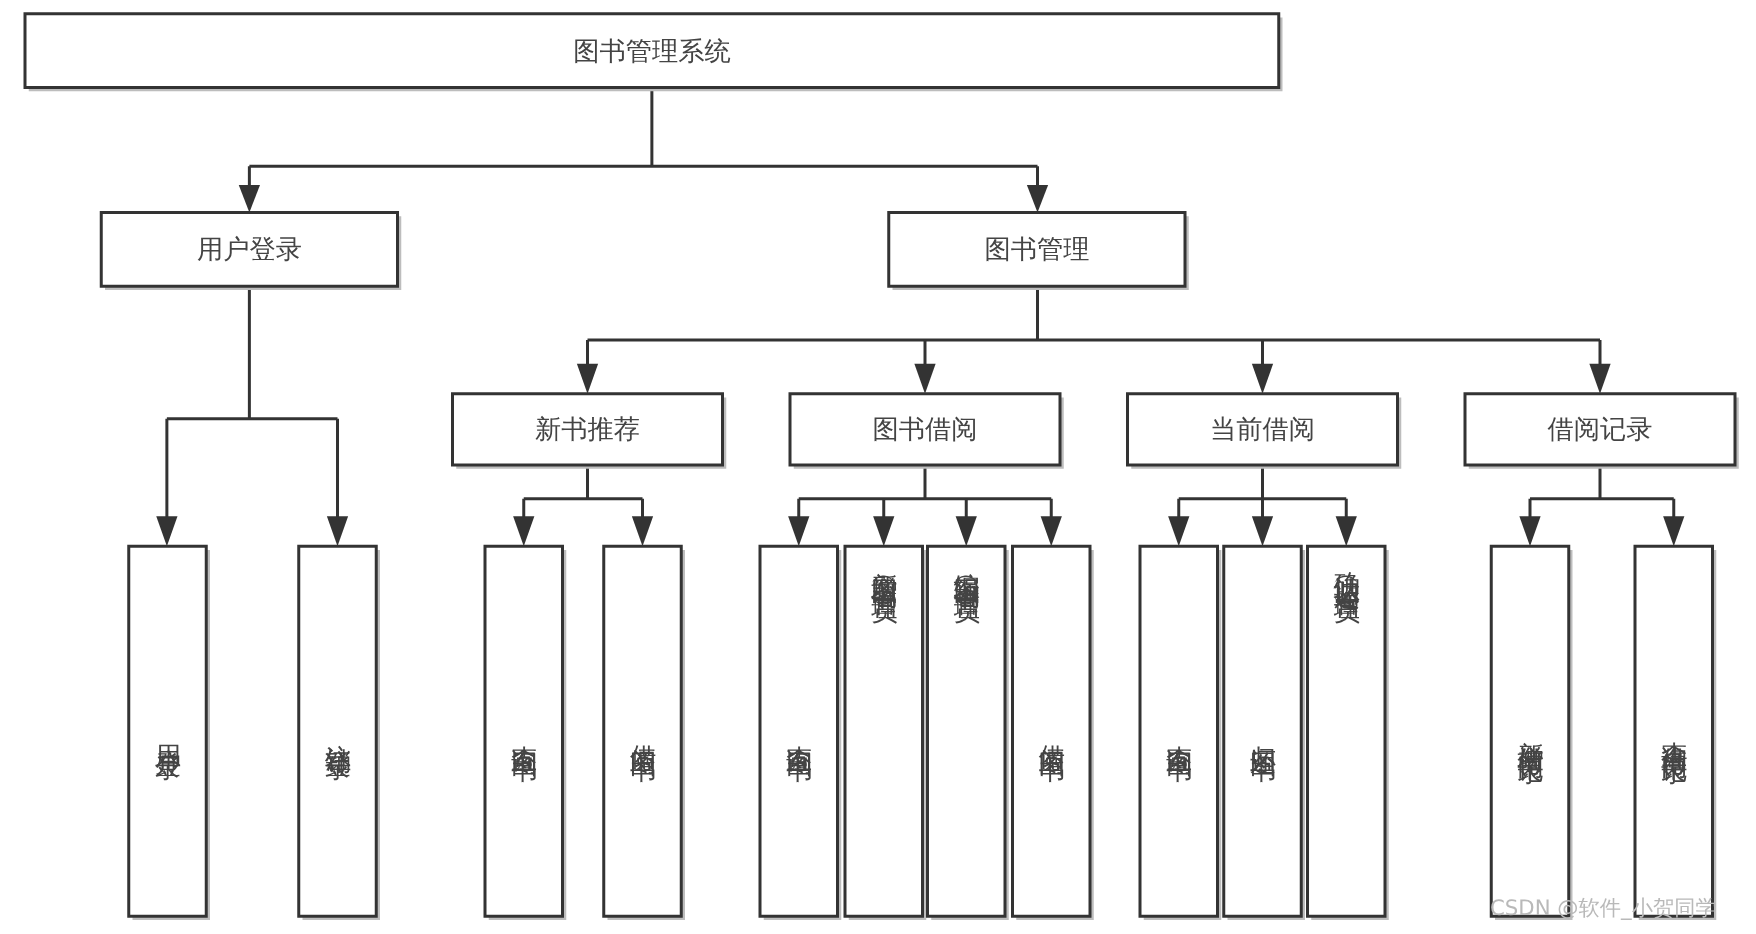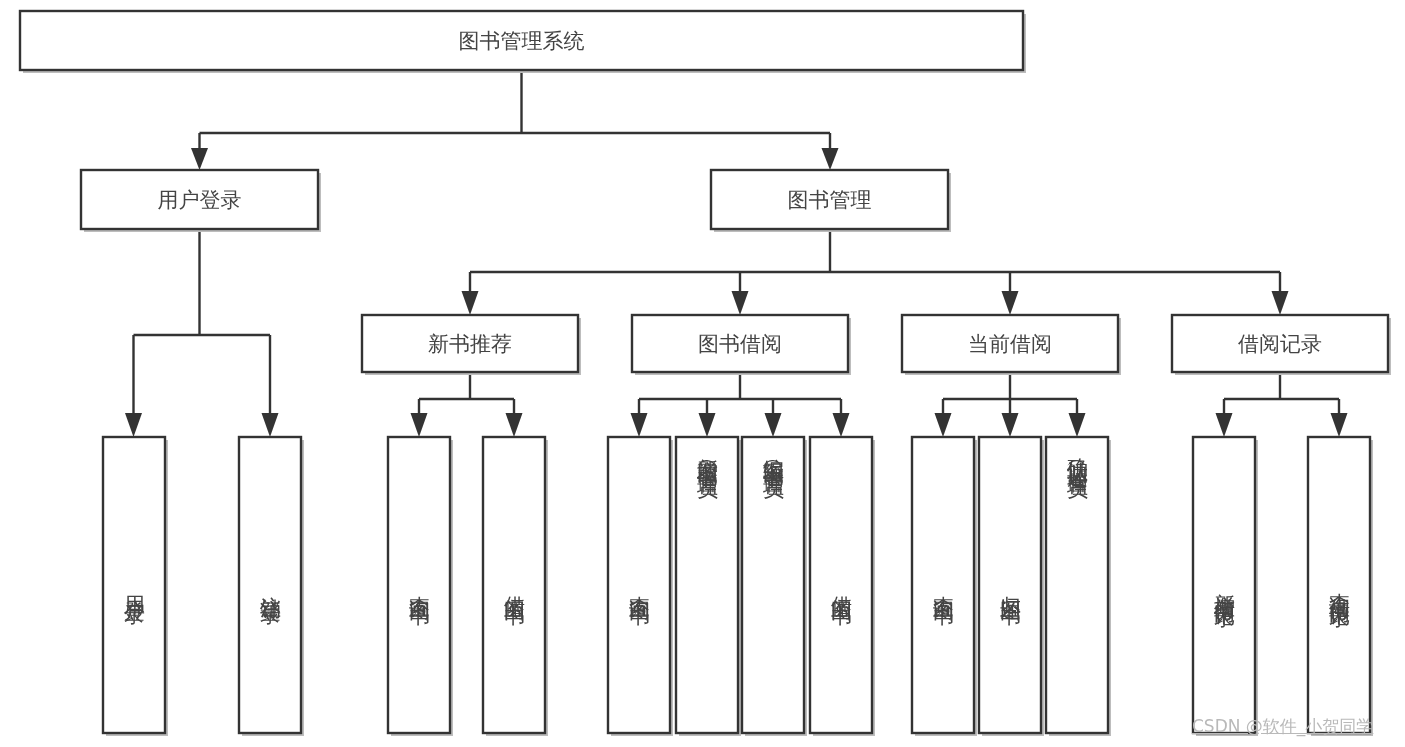--- a/index.html
+++ b/index.html
@@ -70,21 +70,20 @@
     letter-spacing: 3px;
     color: #444444;
     white-space: nowrap;
   }
   .watermark {
     position: absolute;
     font-family: "DejaVu Sans", "Liberation Sans", sans-serif;
     font-size: 17px;
     color: #b9b9b9;
     white-space: nowrap;
-    text-decoration: underline;
   }
 </style>
 </head>
 <body>
 
 <div id="diagram-root">
 
   <svg id="tree-svg" viewBox="0 0 1405 747">
 
     <g>

